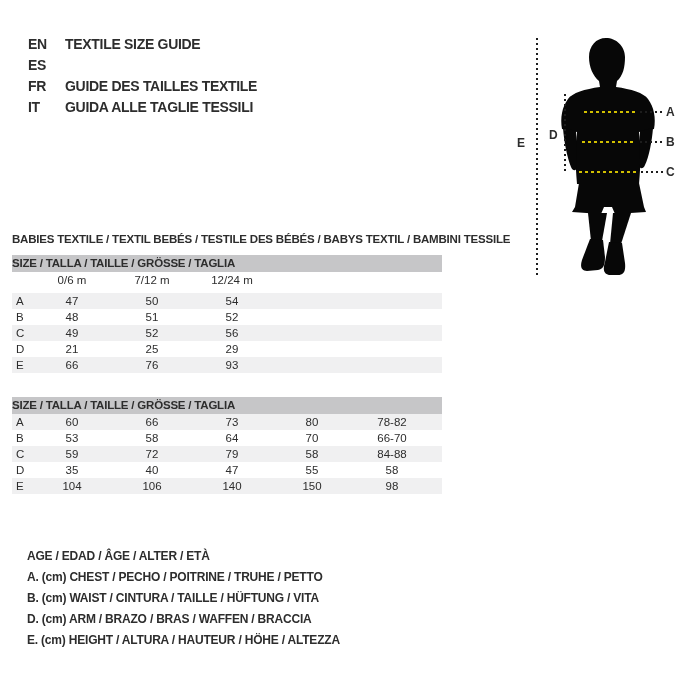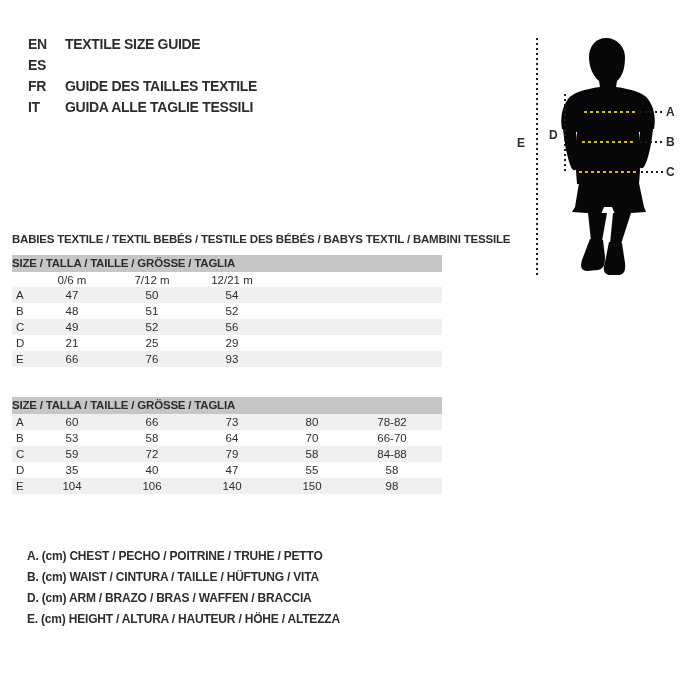--- a/index.html
+++ b/index.html
@@ -38,21 +38,21 @@
   #lab-e{left:517px;top:137px}
 
   
   .table-block{left:12px;width:430px}
   #babies-block{top:232px}
   #children-block{top:388px}
   .tbl-title{font-size:11.5px;font-weight:700;letter-spacing:-0.2px;
     line-height:14px;white-space:nowrap}
   .size-bar{margin-top:9px;height:17px;line-height:17px;background:#c6c6c8;
     font-size:11.5px;font-weight:700;letter-spacing:-0.2px}
-  .col-row,.t-row{display:grid;height:15px;line-height:17px;font-size:11.5px}
+  .col-row,.t-row{display:grid;height:21px;line-height:17px;font-size:11.5px}
   .t-row{height:16px;line-height:16px}
   .t-row.striped{background:#f0f0f1}
   .cell{text-align:center}
   .cell.lab{text-align:left;padding-left:4px}
 
   
   .legend{left:27px;top:546px}
   .legend-line{height:21px;line-height:21px;font-size:12px;font-weight:700;
     letter-spacing:-0.2px;white-space:nowrap}
 </style>
@@ -115,21 +115,21 @@
 <div class="abs mlabel" id="lab-d">D</div>
 <div class="abs mlabel" id="lab-e">E</div>
 
 <div class="abs table-block" id="babies-block">
   <div class="tbl-title">BABIES TEXTILE / TEXTIL BEBÉS / TESTILE DES BÉBÉS / BABYS TEXTIL / BAMBINI TESSILE</div>
   <div class="size-bar">SIZE / TALLA / TAILLE / GRÖSSE / TAGLIA</div>
   <div class="col-row" style="grid-template-columns: 20px repeat(3, 80px) 1fr;">
       <span class="cell lab"></span>
       <span class="cell">0/6 m</span>
       <span class="cell">7/12 m</span>
-      <span class="cell">12/21 m</span>
+      <span class="cell">12/24 m</span>
     </div>
   <div class="t-rows">
       <div class="t-row striped" style="grid-template-columns: 20px repeat(3, 80px) 1fr;">
         <span class="cell lab">A</span>
         <span class="cell">47</span>
         <span class="cell">50</span>
         <span class="cell">54</span>
       </div>
       <div class="t-row" style="grid-template-columns: 20px repeat(3, 80px) 1fr;">
         <span class="cell lab">B</span>
@@ -198,17 +198,18 @@
         <span class="cell">104</span>
         <span class="cell">106</span>
         <span class="cell">140</span>
         <span class="cell">150</span>
         <span class="cell">98</span>
       </div>
     </div>
 </div>
 
 <div class="abs legend">
+    <div class="legend-line">AGE / EDAD / ÂGE / ALTER / ETÀ</div>
     <div class="legend-line">A. (cm) CHEST / PECHO / POITRINE / TRUHE / PETTO</div>
     <div class="legend-line">B. (cm) WAIST / CINTURA / TAILLE / HÜFTUNG / VITA</div>
     <div class="legend-line">D. (cm) ARM / BRAZO / BRAS / WAFFEN / BRACCIA</div>
     <div class="legend-line">E. (cm) HEIGHT / ALTURA / HAUTEUR / HÖHE / ALTEZZA</div>
   </div>
 
 </body></html>

